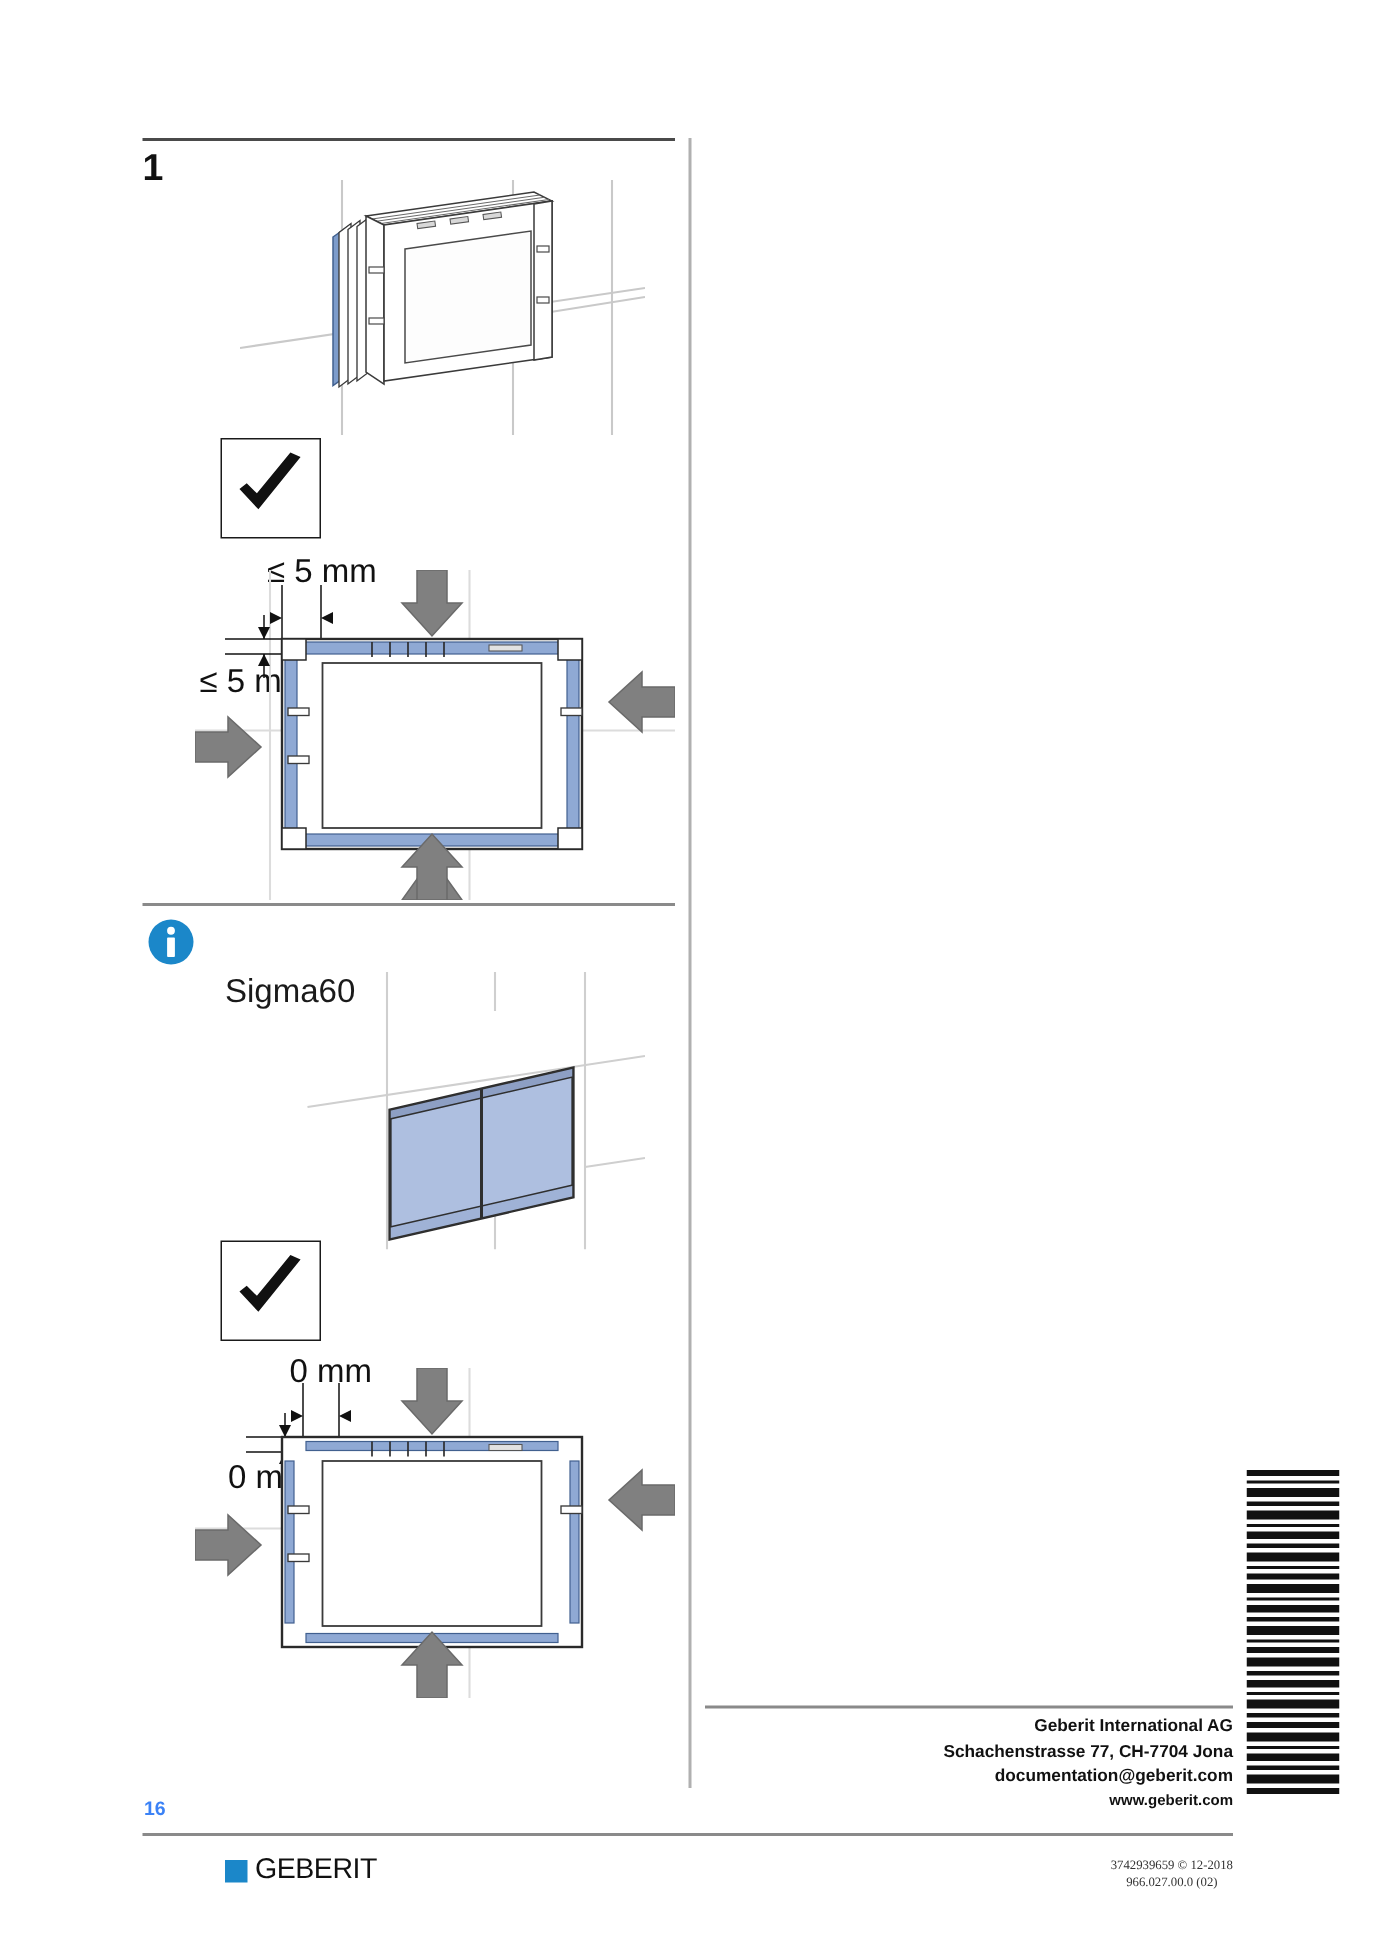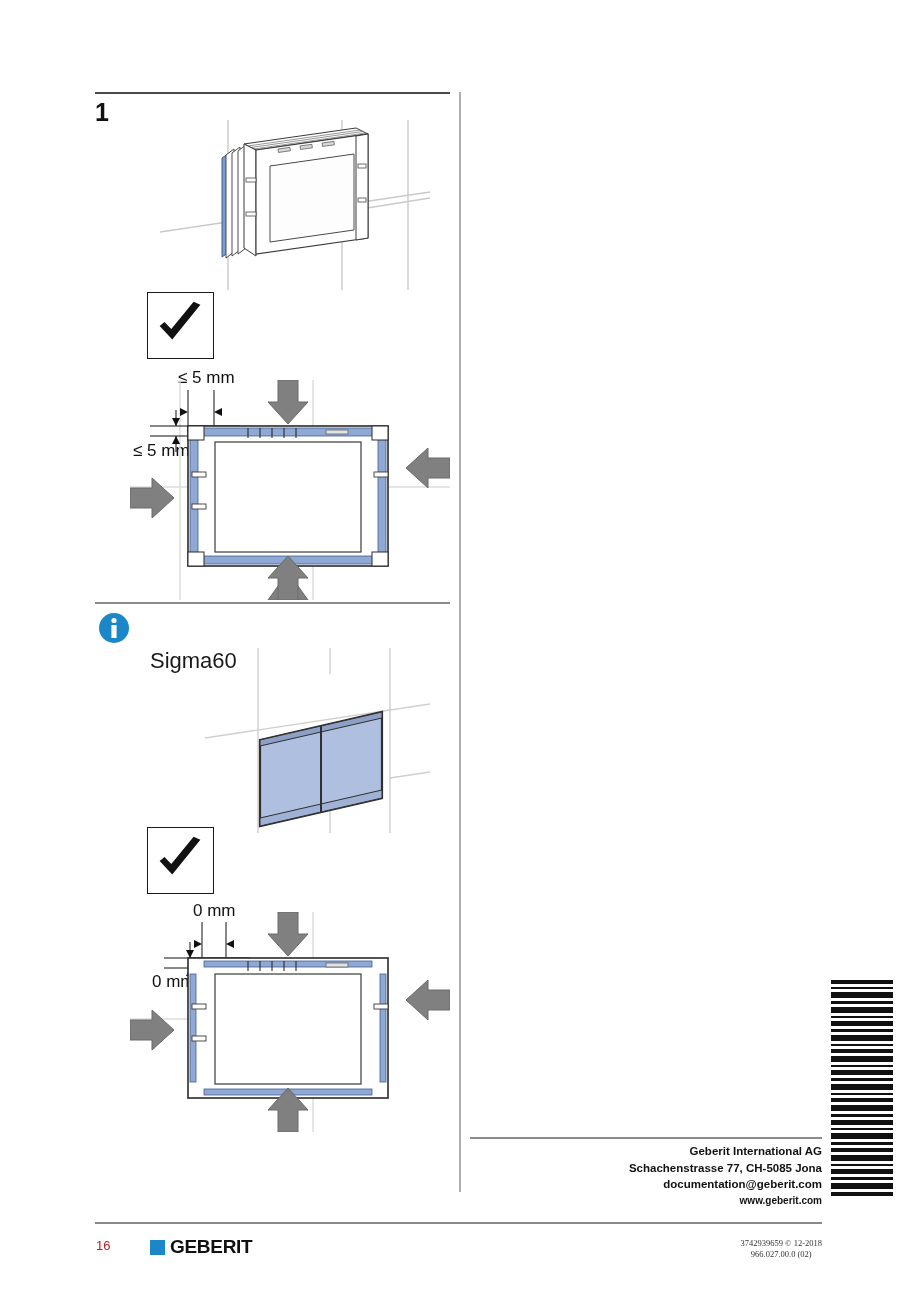--- a/index.html
+++ b/index.html
@@ -69,21 +69,21 @@
     background: #fff;
     box-sizing: border-box;
   }
   .check-box.c1 { left: 147px; top: 292px; }
   .check-box.c2 { left: 147px; top: 827px; }
   .check-box svg { display: block; width: 100%; height: 100%; }
 
   
   .dim-text {
     position: absolute;
-    font-size: 17px;
+    font-size: 22px;
     color: #111;
     white-space: nowrap;
   }
   .dim-top-1  { left: 178px; top: 368px; }
   .dim-left-1 { left: 133px; top: 441px; }
   .dim-top-2  { left: 193px; top: 901px; }
   .dim-left-2 { left: 152px; top: 972px; }
 
   
   .draw { position: absolute; }
@@ -113,41 +113,41 @@
     font-weight: bold;
     line-height: 16.5px;
     color: #111;
     margin-left: 18px;
   }
   .footer-address .web { font-size: 10px; }
 
   .page-number {
     position: absolute;
     left: 96px;
-    top: 1238px;
+    top: 1198px;
     font-size: 13px;
-    font-weight: normal;
-    color: #b91c1c;
+    font-weight: bold;
+    color: #3b82f6;
   }
   .logo {
     position: absolute;
     left: 150px;
     top: 1236px;
     display: flex;
     align-items: center;
     gap: 5px;
   }
   .logo-mark {
     width: 15px;
     height: 15px;
     background: #1b87c9;
   }
   .logo-text {
     font-size: 19px;
-    font-weight: bold;
+    font-weight: normal;
     letter-spacing: -0.3px;
     color: #111;
   }
   .doc-codes {
     position: absolute;
     right: 98px;
     top: 1238px;
     text-align: center;
     font-size: 8.5px;
     line-height: 11px;
@@ -429,21 +429,21 @@
         <rect x="0" y="191" width="62" height="5"></rect>
         <rect x="0" y="199" width="62" height="3"></rect>
         <rect x="0" y="205" width="62" height="6"></rect>
         <rect x="0" y="214" width="62" height="4"></rect>
       </g>
     </svg>
   </div>
 
   <div class="footer-address">
     <div>Geberit International AG</div>
-    <div>Schachenstrasse 77, CH-5085 Jona</div>
+    <div>Schachenstrasse 77, CH-7704 Jona</div>
     <div>documentation@geberit.com</div>
     <div class="web">www.geberit.com</div>
   </div>
 
   <div class="page-number">16</div>
   <div class="logo">
     <span class="logo-mark"></span>
     <span class="logo-text">GEBERIT</span>
   </div>
   <div class="doc-codes">

